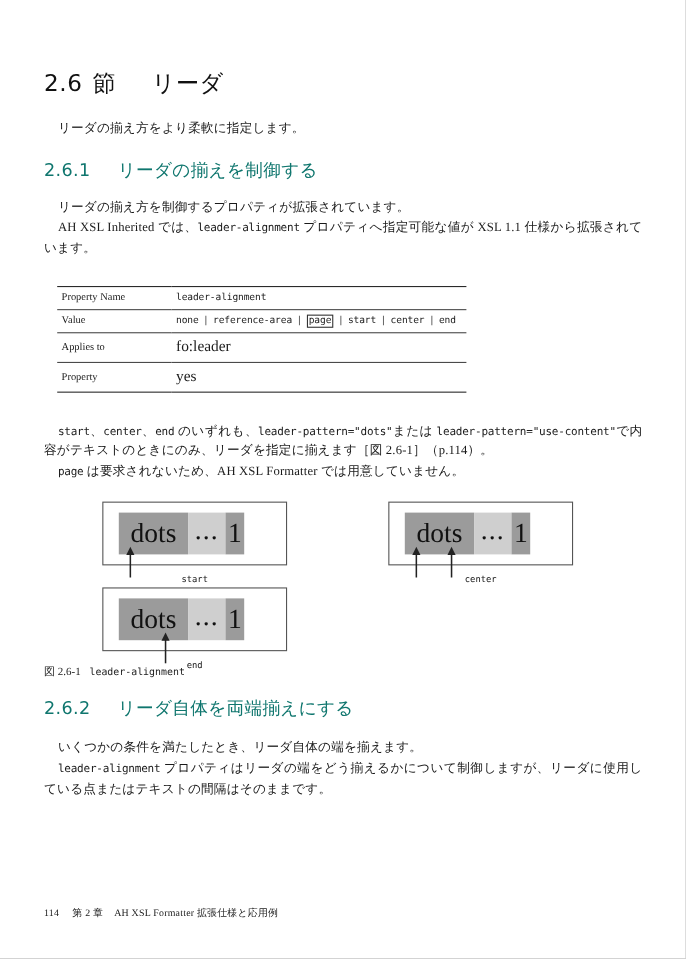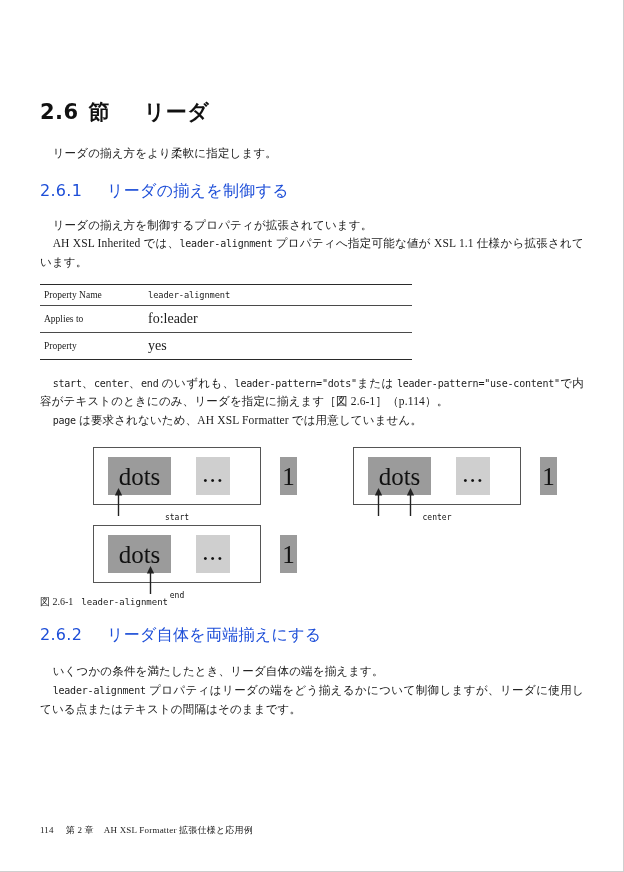--- a/index.html
+++ b/index.html
@@ -24,36 +24,36 @@
   .content {
     position: absolute;
     left: 40px;
     top: 0;
     width: 544px;
   }
 
   
   h1.sec-title {
     font-family: "DejaVu Sans", "Liberation Sans", sans-serif;
-    font-weight: 700;
+    font-weight: 400;
     font-size: 21px;
     letter-spacing: 0.5px;
     margin: 0;
-    padding-top: 98px;
+    padding-top: 62px;
     color: #111;
   }
   h1.sec-title .num { margin-right: 2px; }
   h1.sec-title .gap { display: inline-block; width: 18px; }
 
   h2.sub-title {
     font-family: "DejaVu Sans", "Liberation Sans", sans-serif;
     font-weight: 400;
     font-size: 16px;
     margin: 0;
-    color: #1d4ed8;
+    color: #0f766e;
     letter-spacing: 0.3px;
   }
   h2.sub-title .gap { display: inline-block; width: 14px; }
 
   
   p.body {
     font-size: 11.5px;
     line-height: 1.62;
     margin: 0;
     text-align: justify;
@@ -63,21 +63,21 @@
   .mono {
     font-family: "DejaVu Sans Mono", "Liberation Mono", monospace;
     font-size: 10px;
     letter-spacing: -0.2px;
   }
 
   
   table.prop {
     border-collapse: collapse;
     width: 372px;
-    margin: 0;
+    margin: 12px;
     font-size: 9.5px;
   }
   table.prop td {
     padding: 5px 2px 5px 4px;
     vertical-align: middle;
     border-top: 0.8px solid #4a4a4a;
   }
   table.prop tr.thick td { border-top: 1.9px solid #2a2a2a; }
   table.prop tr.last td { border-bottom: 1.9px solid #2a2a2a; }
   td.key { width: 98px; font-size: 9.5px; }
@@ -95,21 +95,20 @@
     position: absolute;
     border: 1.1px solid #555;
     background: #fff;
     box-sizing: border-box;
   }
   .fig-inner {
     position: absolute;
     left: 0; top: 0;
     display: flex;
     align-items: center;
-    gap: 25px;
   }
   .seg {
     font-family: "Liberation Serif", "DejaVu Serif", serif;
     font-size: 25px;
     line-height: 1;
     display: flex;
     align-items: center;
     justify-content: center;
     box-sizing: border-box;
   }
@@ -180,20 +179,24 @@
     <div style="height:14px"></div>
     <p class="body indent">リーダの揃え方を制御するプロパティが拡張されています。</p>
     <p class="body indent"><span>AH XSL Inherited では、</span><span class="mono">leader-alignment</span><span> プロパティへ指定可能な値が XSL 1.1 仕様から拡張されています。</span></p>
 
     <div style="height:12px"></div>
     <table class="prop">
       <tbody>
           <tr class="thick">
         <td class="key">Property Name</td>
         <td class="val">leader-alignment</td>
+      </tr>
+      <tr>
+        <td class="key">Value</td>
+        <td class="val"><span>none</span><span class="vsep">|</span><span>reference-area</span><span class="vsep">|</span><span class="boxed">page</span><span class="vsep">|</span><span>start</span><span class="vsep">|</span><span>center</span><span class="vsep">|</span><span>end</span></td>
       </tr>
       <tr>
         <td class="key">Applies to</td>
         <td class="val plain">fo:leader</td>
       </tr>
       <tr class="last">
         <td class="key">Property</td>
         <td class="val plain">yes</td>
       </tr>
     </tbody>

